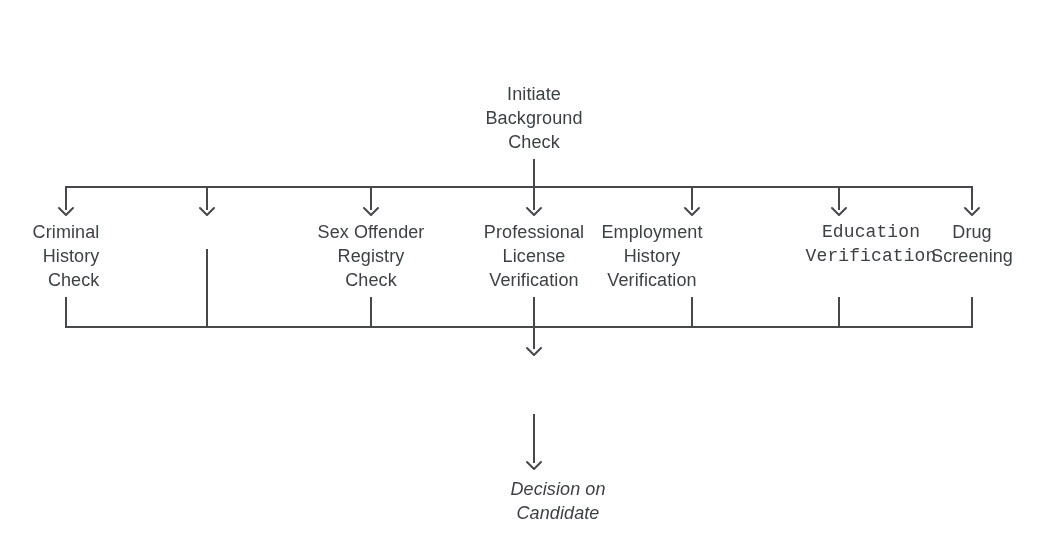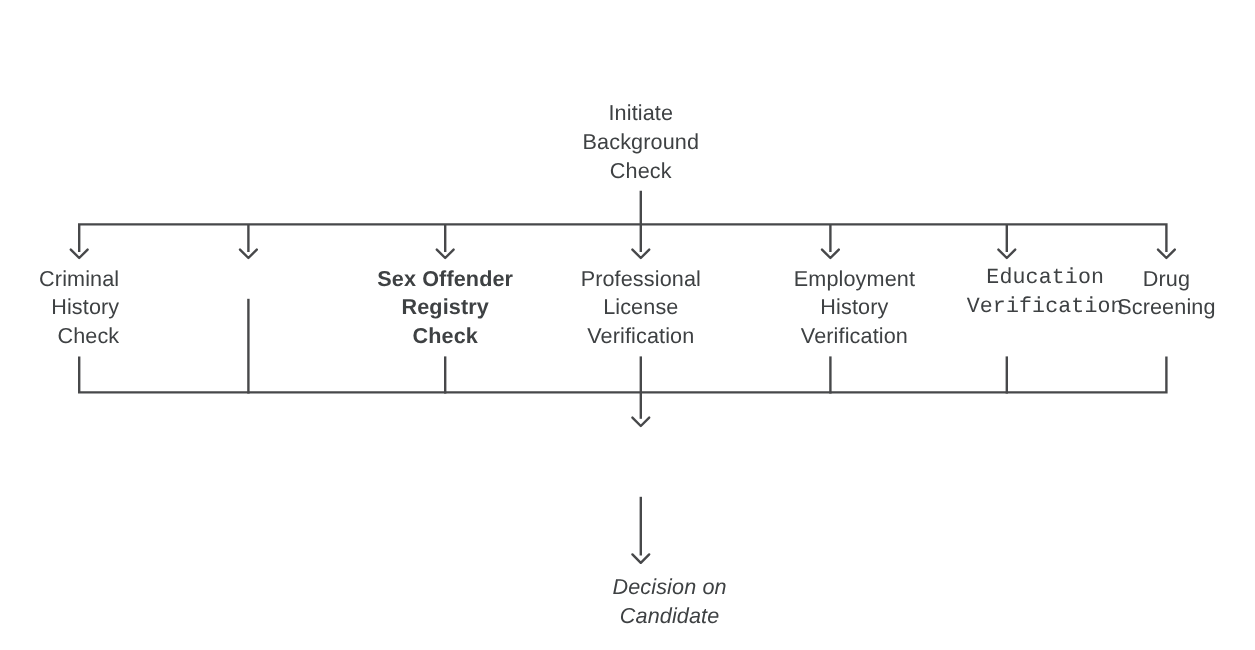--- a/index.html
+++ b/index.html
@@ -72,29 +72,29 @@
 
   <div class="node" style="left:534px; top:50px;">Initiate
 Background
 Check</div>
 
   <div class="node" style="left:66px; top:188px;text-align:right;">Criminal
 History
 Check</div>
 
 
-  <div class="node" style="left:371px; top:188px;font-weight:bold;">Sex Offender
+  <div class="node" style="left:371px; top:188px;">Sex Offender
 Registry
 Check</div>
 
   <div class="node" style="left:534px; top:188px;">Professional
 License
 Verification</div>
 
-  <div class="node" style="left:712px; top:188px;">Employment
+  <div class="node" style="left:652px; top:188px;">Employment
 History
 Verification</div>
 
   <div class="node" style="left:871px; top:188px;font-family:Liberation Mono, monospace;">Education
 Verification</div>
 
   <div class="node" style="left:972px; top:188px;">Drug
 Screening</div>
 
 

